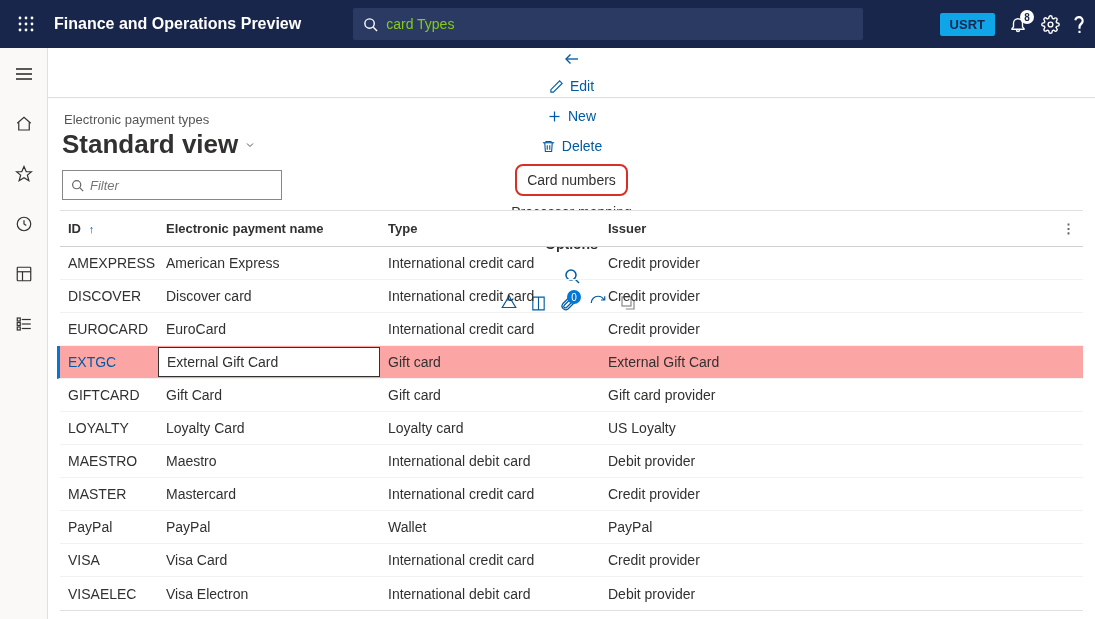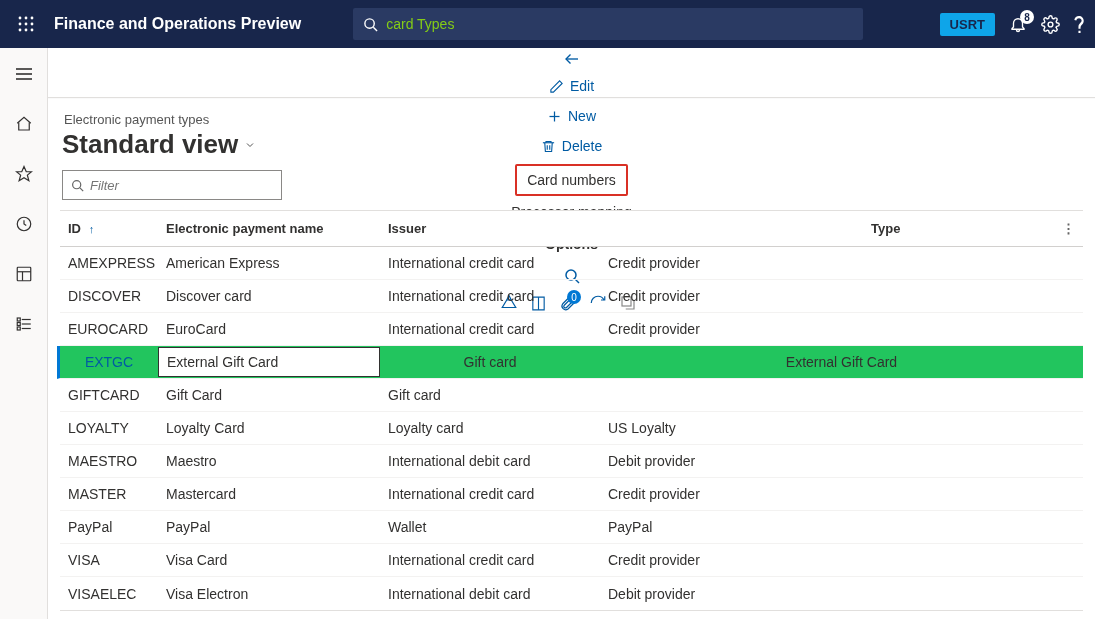--- a/index.html
+++ b/index.html
@@ -26,21 +26,21 @@
     .rail-btn { width: 40px; height: 32px; display: flex; align-items: center; justify-content: center; cursor: pointer; border-radius: 2px; }
 
     
     .main { flex: 1; display: flex; flex-direction: column; background: #fff; overflow: hidden; }
 
     
     .toolbar { height: 48px; display: flex; align-items: center; padding: 0 14px; gap: 2px; border-bottom: 1px solid #e1dfdd; background: #fff; margin: 2px 0 0 0; box-shadow: 0 1px 0 rgba(0,0,0,0.02); flex-direction: column; }
     .tb-btn { display: flex; align-items: center; gap: 6px; padding: 6px 10px; font-size: 14px; color: #323130; cursor: pointer; border-radius: 2px; background: transparent; border: none; }
     .tb-btn.blue { color: #005ba3; }
     .tb-sep { width: 1px; height: 24px; background: #e1dfdd; margin: 0 4px; }
-    .tb-highlight { border: 2.5px solid #d93025; border-radius: 2px; }
+    .tb-highlight { border: 2.5px solid #d93025; border-radius: 8px; }
     .tb-options { font-weight: 600; }
     .tb-spacer { flex: 1; }
     .tb-right { display: flex; align-items: center; gap: 12px; padding-right: 6px; }
     .tb-right .pill { position: relative; }
     .tb-right .pill-badge { position: absolute; top: -4px; right: -4px; background: #0078d4; color: #fff; border-radius: 8px; font-size: 10px; width: 14px; height: 14px; display: flex; align-items: center; justify-content: center; }
 
     
     .content { flex: 1; padding: 10px 12px 0 12px; overflow: hidden; }
     .breadcrumb { font-size: 13px; color: #555; margin: 4px 0 2px 4px; }
     .view-title { font-size: 26px; font-weight: 600; display: flex; align-items: center; gap: 6px; margin: 2px 0 10px 2px; }
@@ -55,21 +55,21 @@
     .grid-head .col, .grid-row .col { padding: 0 8px; }
     .col-id { width: 98px; }
     .col-name { width: 222px; }
     .col-type { width: 220px; }
     .col-issuer { flex: 1; }
     .grid-head .sort { color: #005ba3; font-size: 11px; margin-left: 4px; }
     .grid-head .more { position: absolute; right: 8px; color: #666; cursor: pointer; }
     .grid-body { }
     .grid-row { display: flex; height: 33px; align-items: center; font-size: 14px; color: #323130; border-bottom: 1px solid #f3f2f1; }
     .grid-row.last { border-bottom: none; }
-    .grid-row.selected { background: #22c55e; border-left: 3px solid #0078d4; margin-left: -3px; text-align: center; }
+    .grid-row.selected { background: #fca5a5; border-left: 3px solid #0078d4; margin-left: -3px; }
     .grid-row.selected .col-id { color: #005ba3; font-weight: 400; }
     .grid-row.selected .col-name { border: 1px solid #323130; padding-top:0; padding-bottom:0; height: 30px; display:flex; align-items:center; background:#fff0; }
     .grid-row.selected { position: relative; }
     .grid-row .col-name { position: relative; }
     .grid-row.selected .col-name { background: #fff; }
 
     svg { display: block; }
 
     
     .back-btn { width: 34px; display:flex; align-items:center; justify-content:center; cursor:pointer; color:#005ba3; }
@@ -289,22 +289,22 @@
         <input type="text" placeholder="Filter" style="">
       </div>
 
       <div class="grid">
         <div class="grid-head">
           <div class="col col-id">
             <span>ID</span>
             <span class="sort">↑</span>
           </div>
           <div class="col col-name">Electronic payment name</div>
+          <div class="col col-type">Type</div>
           <div class="col col-issuer">Issuer</div>
-          <div class="col col-type">Type</div>
           <div class="more">⋮</div>
         </div>
         <div class="grid-body" id="grid-body">
             <div class="grid-row">
               <div class="col col-id">AMEXPRESS</div>
               <div class="col col-name">American Express</div>
               <div class="col col-type">International credit card</div>
               <div class="col col-issuer">Credit provider</div>
             </div>
             <div class="grid-row">
@@ -322,20 +322,21 @@
             <div class="grid-row selected">
               <div class="col col-id">EXTGC</div>
               <div class="col col-name">External Gift Card</div>
               <div class="col col-type">Gift card</div>
               <div class="col col-issuer">External Gift Card</div>
             </div>
             <div class="grid-row">
               <div class="col col-id">GIFTCARD</div>
               <div class="col col-name">Gift Card</div>
               <div class="col col-type">Gift card</div>
+              <div class="col col-issuer">Gift card provider</div>
             </div>
             <div class="grid-row">
               <div class="col col-id">LOYALTY</div>
               <div class="col col-name">Loyalty Card</div>
               <div class="col col-type">Loyalty card</div>
               <div class="col col-issuer">US Loyalty</div>
             </div>
             <div class="grid-row">
               <div class="col col-id">MAESTRO</div>
               <div class="col col-name">Maestro</div>

